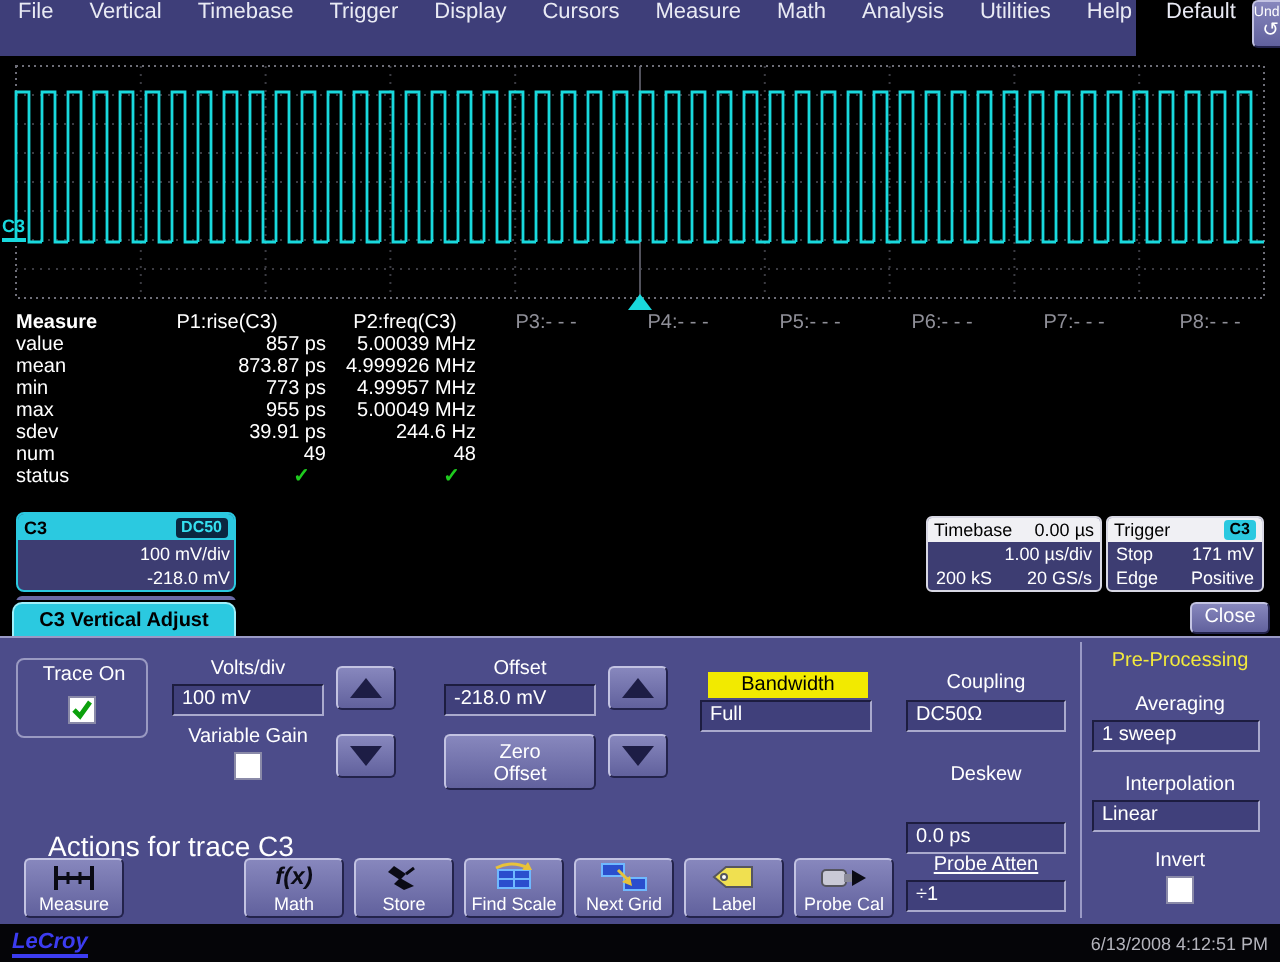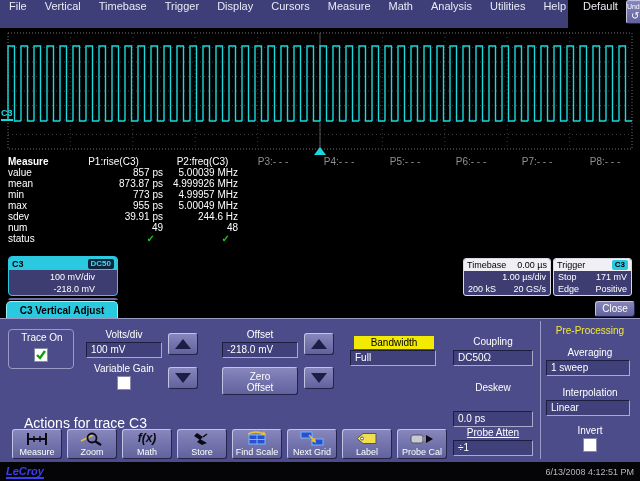--- a/index.html
+++ b/index.html
@@ -36,21 +36,21 @@
   .bold { font-weight:bold; }
   .check { color:#1ecb1e; font-weight:bold; text-align:right; padding-right:10px; }
 
   
   .desc-box { position:absolute; border-radius:4px; overflow:hidden; font-size:9px; }
   .c3-box { left:8px; top:256px; width:110px; height:40px; border:1px solid #2bc9e0; background:#3d3d72; }
   .c3-head { height:13px; background:#2bc9e0; color:#000; font-weight:bold;
     display:flex; align-items:center; justify-content:space-between; padding:0 3px; }
   .dc50-badge { background:#0b2740; color:#35e0f0; border-radius:2px; padding:0 3px;
     font-size:8px; font-weight:bold; line-height:10px; }
-  .c3-body { padding:1px 22px; text-align:right; line-height:12px; color:#fff; }
+  .c3-body { padding:1px 2px; text-align:right; line-height:12px; color:#fff; }
   .hidden-box-sliver { position:absolute; left:8px; top:298px; width:110px; height:4px;
     background:#6a6aa5; border-radius:3px 3px 0 0; }
 
   .info-box { position:absolute; top:258px; height:38px; border:1px solid #d8d8e4;
     border-radius:3px; background:#3d3d72; font-size:9px; overflow:hidden; }
   .tb-box { left:463px; width:88px; }
   .trig-box { left:553px; width:79px; }
   .info-head { height:12px; background:#f0f0f4; color:#000; display:flex;
     align-items:center; justify-content:space-between; padding:0 3px; line-height:12px; }
   .trig-badge { background:#2bc9e0; color:#000; font-weight:bold; border-radius:2px;
@@ -354,30 +354,20 @@
             <line x1="3" y1="8" x2="23" y2="8" stroke="#0a0a14" stroke-width="2"></line>
             <line x1="4" y1="2" x2="4" y2="14" stroke="#0a0a14" stroke-width="2"></line>
             <line x1="22" y1="2" x2="22" y2="14" stroke="#0a0a14" stroke-width="2"></line>
             <line x1="10" y1="5" x2="10" y2="11" stroke="#0a0a14" stroke-width="1.5"></line>
             <line x1="16" y1="5" x2="16" y2="11" stroke="#0a0a14" stroke-width="1.5"></line>
           </svg>
       </span>
       <span class="alabel">Measure</span>
     </div>
 
-    <div class="action-btn btn3d" style="left:67px;">
-      <span class="ic">
-        <svg width="26" height="15">
-            <line x1="2" y1="10" x2="14" y2="4" stroke="#e8c23a" stroke-width="1.5"></line>
-            <circle cx="13" cy="7" r="4.5" fill="none" stroke="#0a0a14" stroke-width="1.8"></circle>
-            <line x1="16.5" y1="10.5" x2="22" y2="14" stroke="#0a0a14" stroke-width="2.4"></line>
-          </svg>
-      </span>
-      <span class="alabel">Zoom</span>
-    </div>
 
     <div class="action-btn btn3d" style="left:122px;">
       <span class="ic" style="font-size:12px; font-weight:bold; font-style:italic; color:#0a0a14; line-height:15px;">f(x)</span>
       <span class="alabel">Math</span>
     </div>
 
     <div class="action-btn btn3d" style="left:177px;">
       <span class="ic">
         <svg width="26" height="15">
             <polygon points="8,2 14,6 11,9 5,5" fill="#0a0a14"></polygon>

